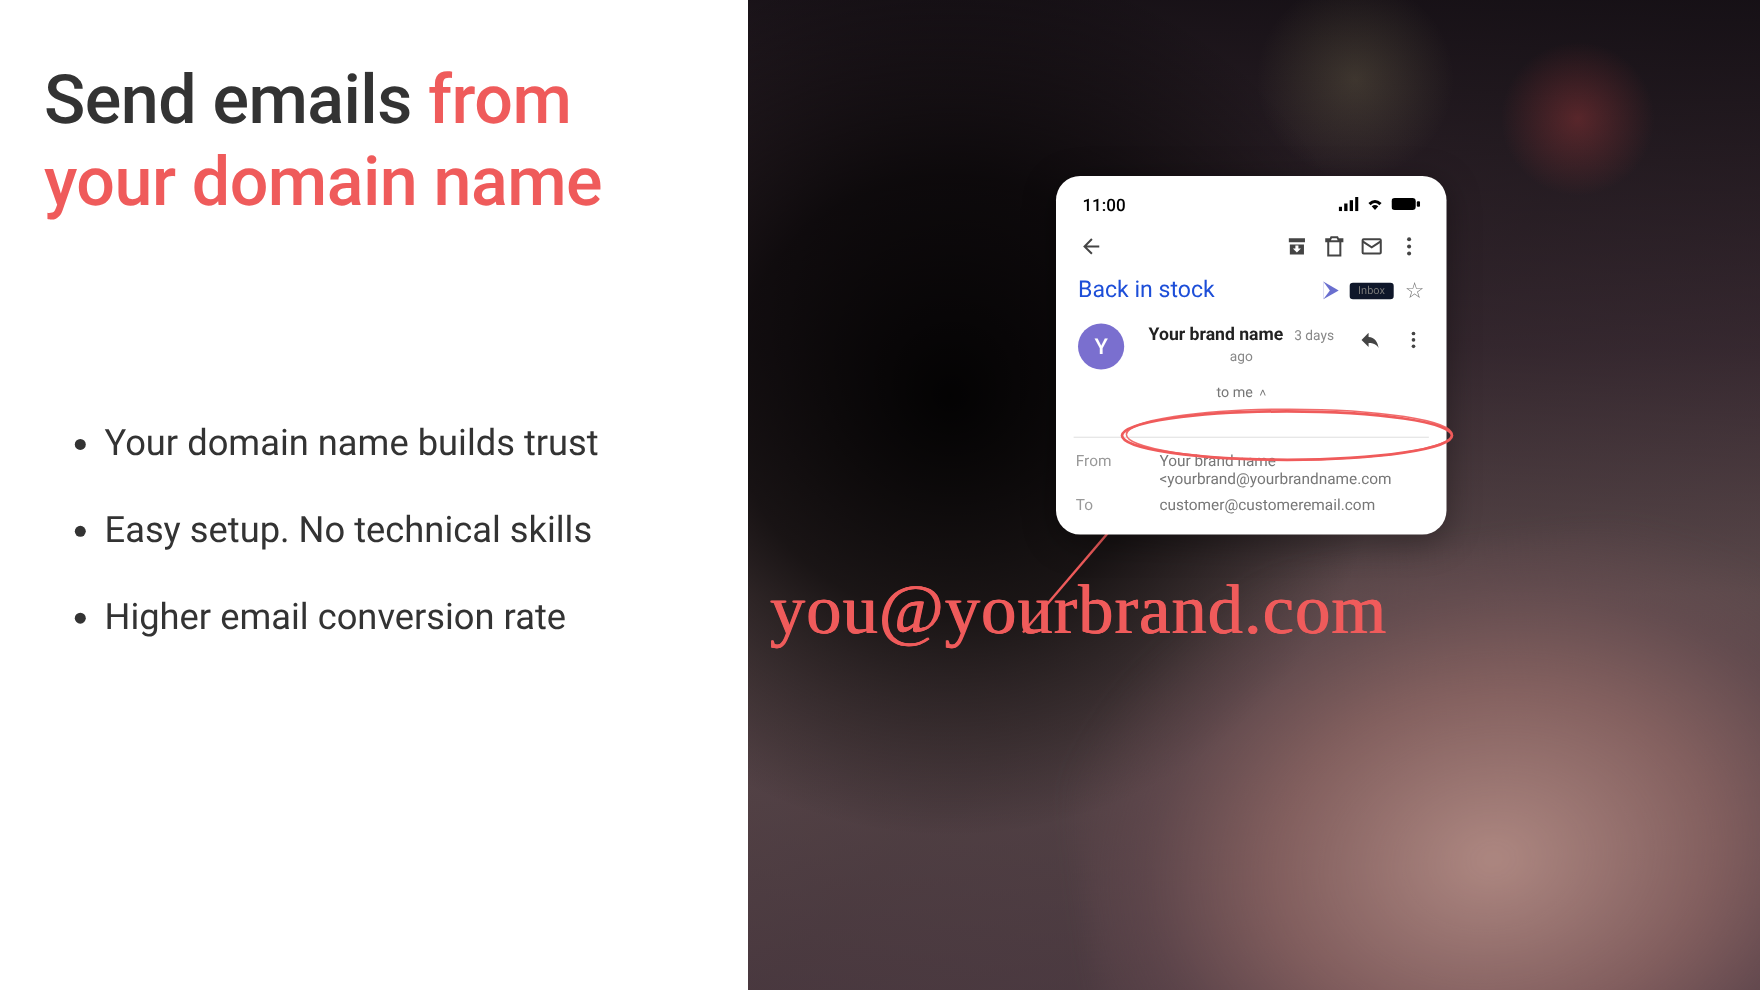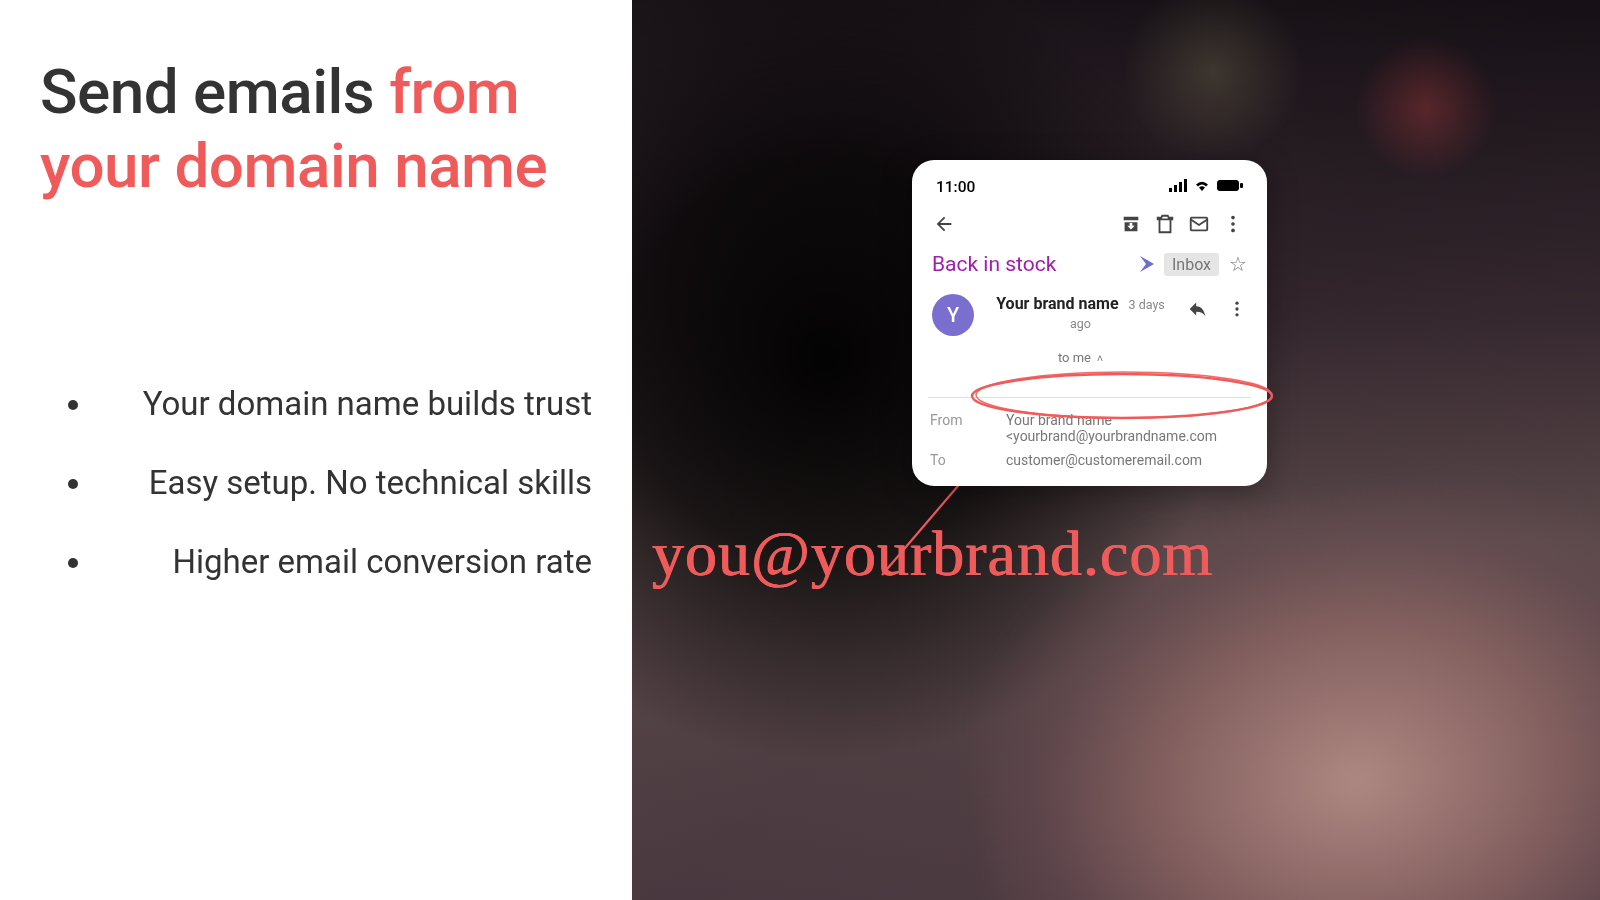--- a/index.html
+++ b/index.html
@@ -1,17 +1,17 @@
 <!DOCTYPE html>
 <html><head>
 <meta charset="utf-8">
 <style>
   * { box-sizing: border-box; margin: 0; padding: 0; }
   html, body { width: 1600px; height: 900px; overflow: hidden; font-family: -apple-system, BlinkMacSystemFont, "Segoe UI", Roboto, sans-serif; }
-  .slide { display: flex; width: 1600px; height: 900px; }
+  .slide { display: flex; width: 1600px; height: 900px; gap: 48px; }
   .left { flex: 0 0 632px; background: #fff; padding: 55px 40px 40px 40px; }
   .right { flex: 1; position: relative; background: linear-gradient(135deg, #4a3540 0%, #2a1f28 50%, #3a2a35 100%); overflow: hidden; }
   .right::before {
     content: "";
     position: absolute; inset: 0;
     background:
       radial-gradient(circle at 82% 12%, rgba(255,80,80,0.25) 0, rgba(255,80,80,0) 70px),
       radial-gradient(circle at 60% 8%, rgba(240,230,150,0.15) 0, rgba(240,230,150,0) 90px),
       radial-gradient(circle at 20% 40%, rgba(0,0,0,0.95) 0, rgba(0,0,0,0.7) 200px, rgba(0,0,0,0) 400px),
       linear-gradient(180deg, rgba(20,15,20,0.9) 0%, rgba(60,45,50,0.5) 35%, rgba(120,100,95,0.55) 60%, rgba(90,70,75,0.65) 100%);
@@ -20,41 +20,41 @@
     content:"";
     position:absolute;
     right:-60px; bottom:-120px; width:680px; height:520px;
     background: radial-gradient(ellipse at 55% 55%, rgba(205,160,150,0.75) 0, rgba(170,120,115,0.55) 38%, rgba(120,85,90,0.35) 60%, rgba(0,0,0,0) 78%);
     filter: blur(10px);
     transform: rotate(-8deg);
   }
 
   .headline { font-size: 62px; font-weight: 500; line-height: 1.2; color: #333; letter-spacing: -0.5px; }
   .headline .accent { color: #ef5b5b; }
-  .bullets { margin-top: 180px; padding-left: 55px; text-align: right; }
+  .bullets { margin-top: 180px; padding-left: 55px; }
   .bullets li { font-size: 33px; color: #333; margin-bottom: 40px; list-style: disc; }
 
   
   .phone {
     position: absolute; left: 280px; top: 160px; width: 355px;
     background: #fff; border-radius: 22px;
     box-shadow: 0 6px 30px rgba(0,0,0,0.35);
     padding: 16px 16px 14px 16px;
     z-index: 5;
   }
   .statusbar { display: flex; justify-content: space-between; align-items: flex-end; font-size: 15.5px; font-weight: 500; color: #000; padding: 2px 8px 12px 8px; }
   .status-icons { display: flex; gap: 6px; align-items: center; }
   .toolbar { display: flex; align-items: center; padding: 4px 6px 14px 4px; color: #444; gap: 10px; }
   .toolbar .spacer { flex: 1; }
   .tb-icon { width: 24px; height: 24px; display: flex; align-items: center; justify-content: center; }
   .subject-row { display: flex; align-items: center; gap: 10px; padding: 2px 4px 14px 4px; }
-  .subject { font-size: 21px; color: #a21caf; flex: 1; }
+  .subject { font-size: 21px; color: #1d4ed8; flex: 1; }
   .chev { width:0;height:0;border-top:8px solid transparent;border-bottom:8px solid transparent;border-left:14px solid #6a6fcf; position:relative;}
   .chev::after { content:""; position:absolute; left:-14px; top:-8px; width:0;height:0;border-top:8px solid transparent;border-bottom:8px solid transparent;border-left:6px solid #fff;}
-  .inbox-chip { background:#e5e5e5; color:#777; font-size:16px; padding:2px 8px; border-radius:3px; }
+  .inbox-chip { background:#0f172a; color:#777; font-size:10px; padding:2px 8px; border-radius:3px; }
   .star { color:#777; font-size:20px; }
 
   .sender-row { display:flex; gap:12px; align-items:flex-start; padding:4px 4px 12px 4px; }
   .avatar { width:42px; height:42px; border-radius:50%; background:#7a6fcf; color:#fff; display:flex; align-items:center; justify-content:center; font-size:20px; font-weight:500; }
   .sender-info { flex:1;text-align:center; }
   .sender-name { font-size:16px; font-weight:700; color:#222; display:inline; }
   .sender-time { font-size:12.5px; color:#888; margin-left:6px; }
   .to-me { font-size:13px; color:#777; margin-top:18px; }
   .to-me .chev-down { font-size:11px; margin-left:3px; }
   .sender-actions { display:flex; gap:18px; color:#555; align-items:center; padding-top:4px; }

